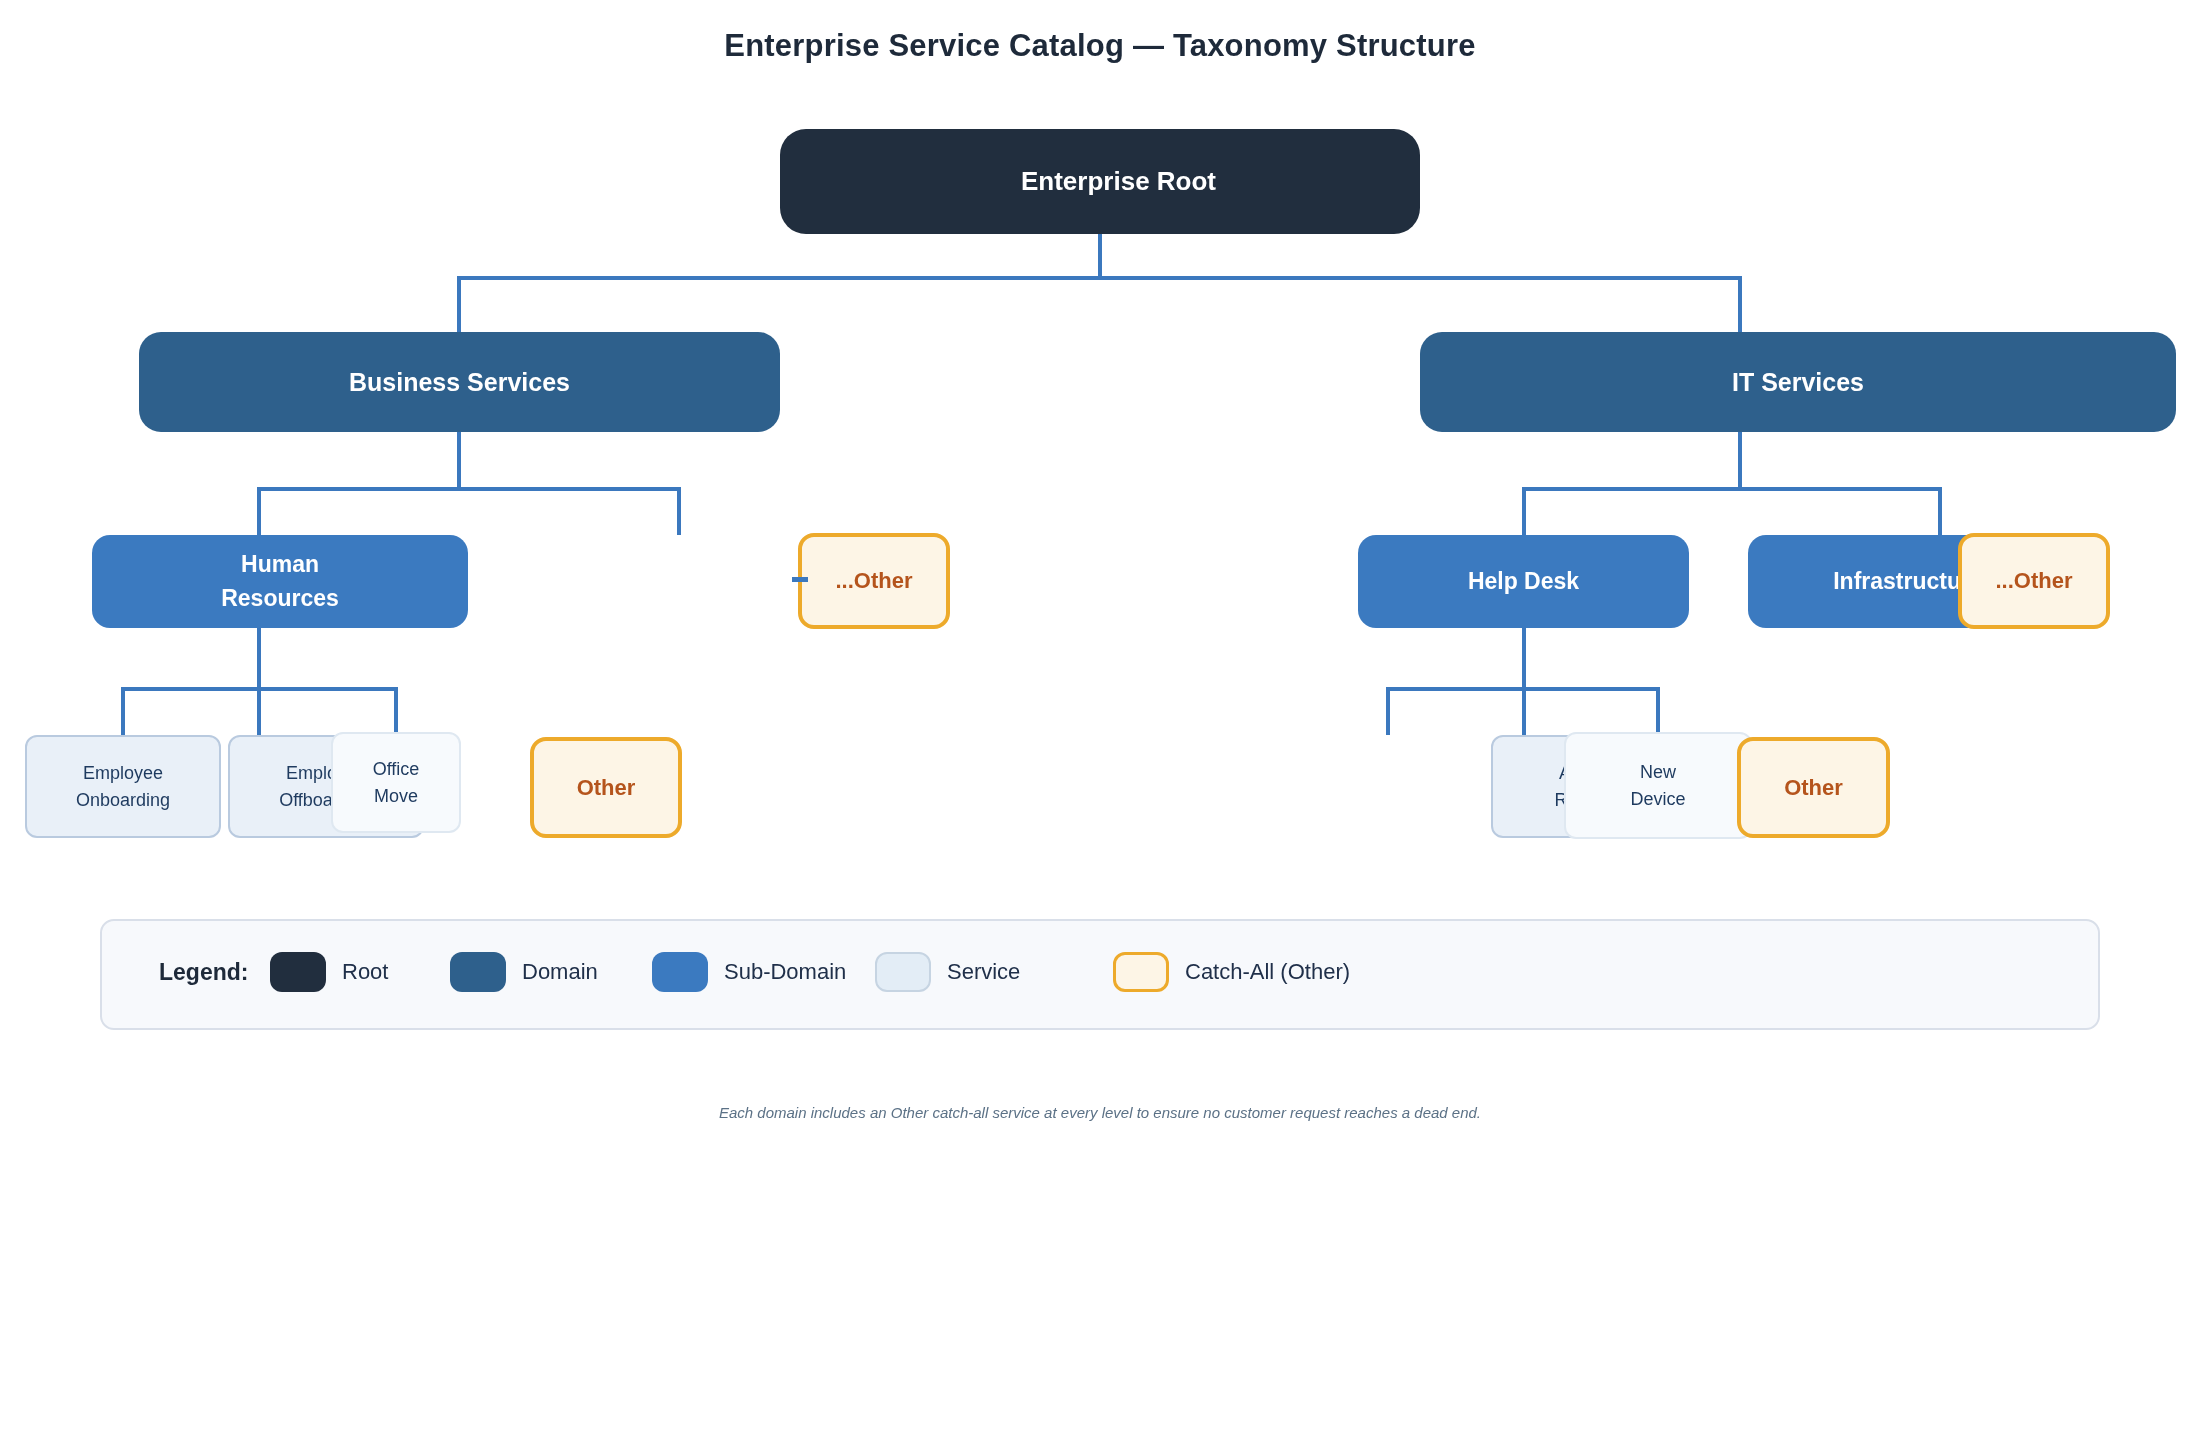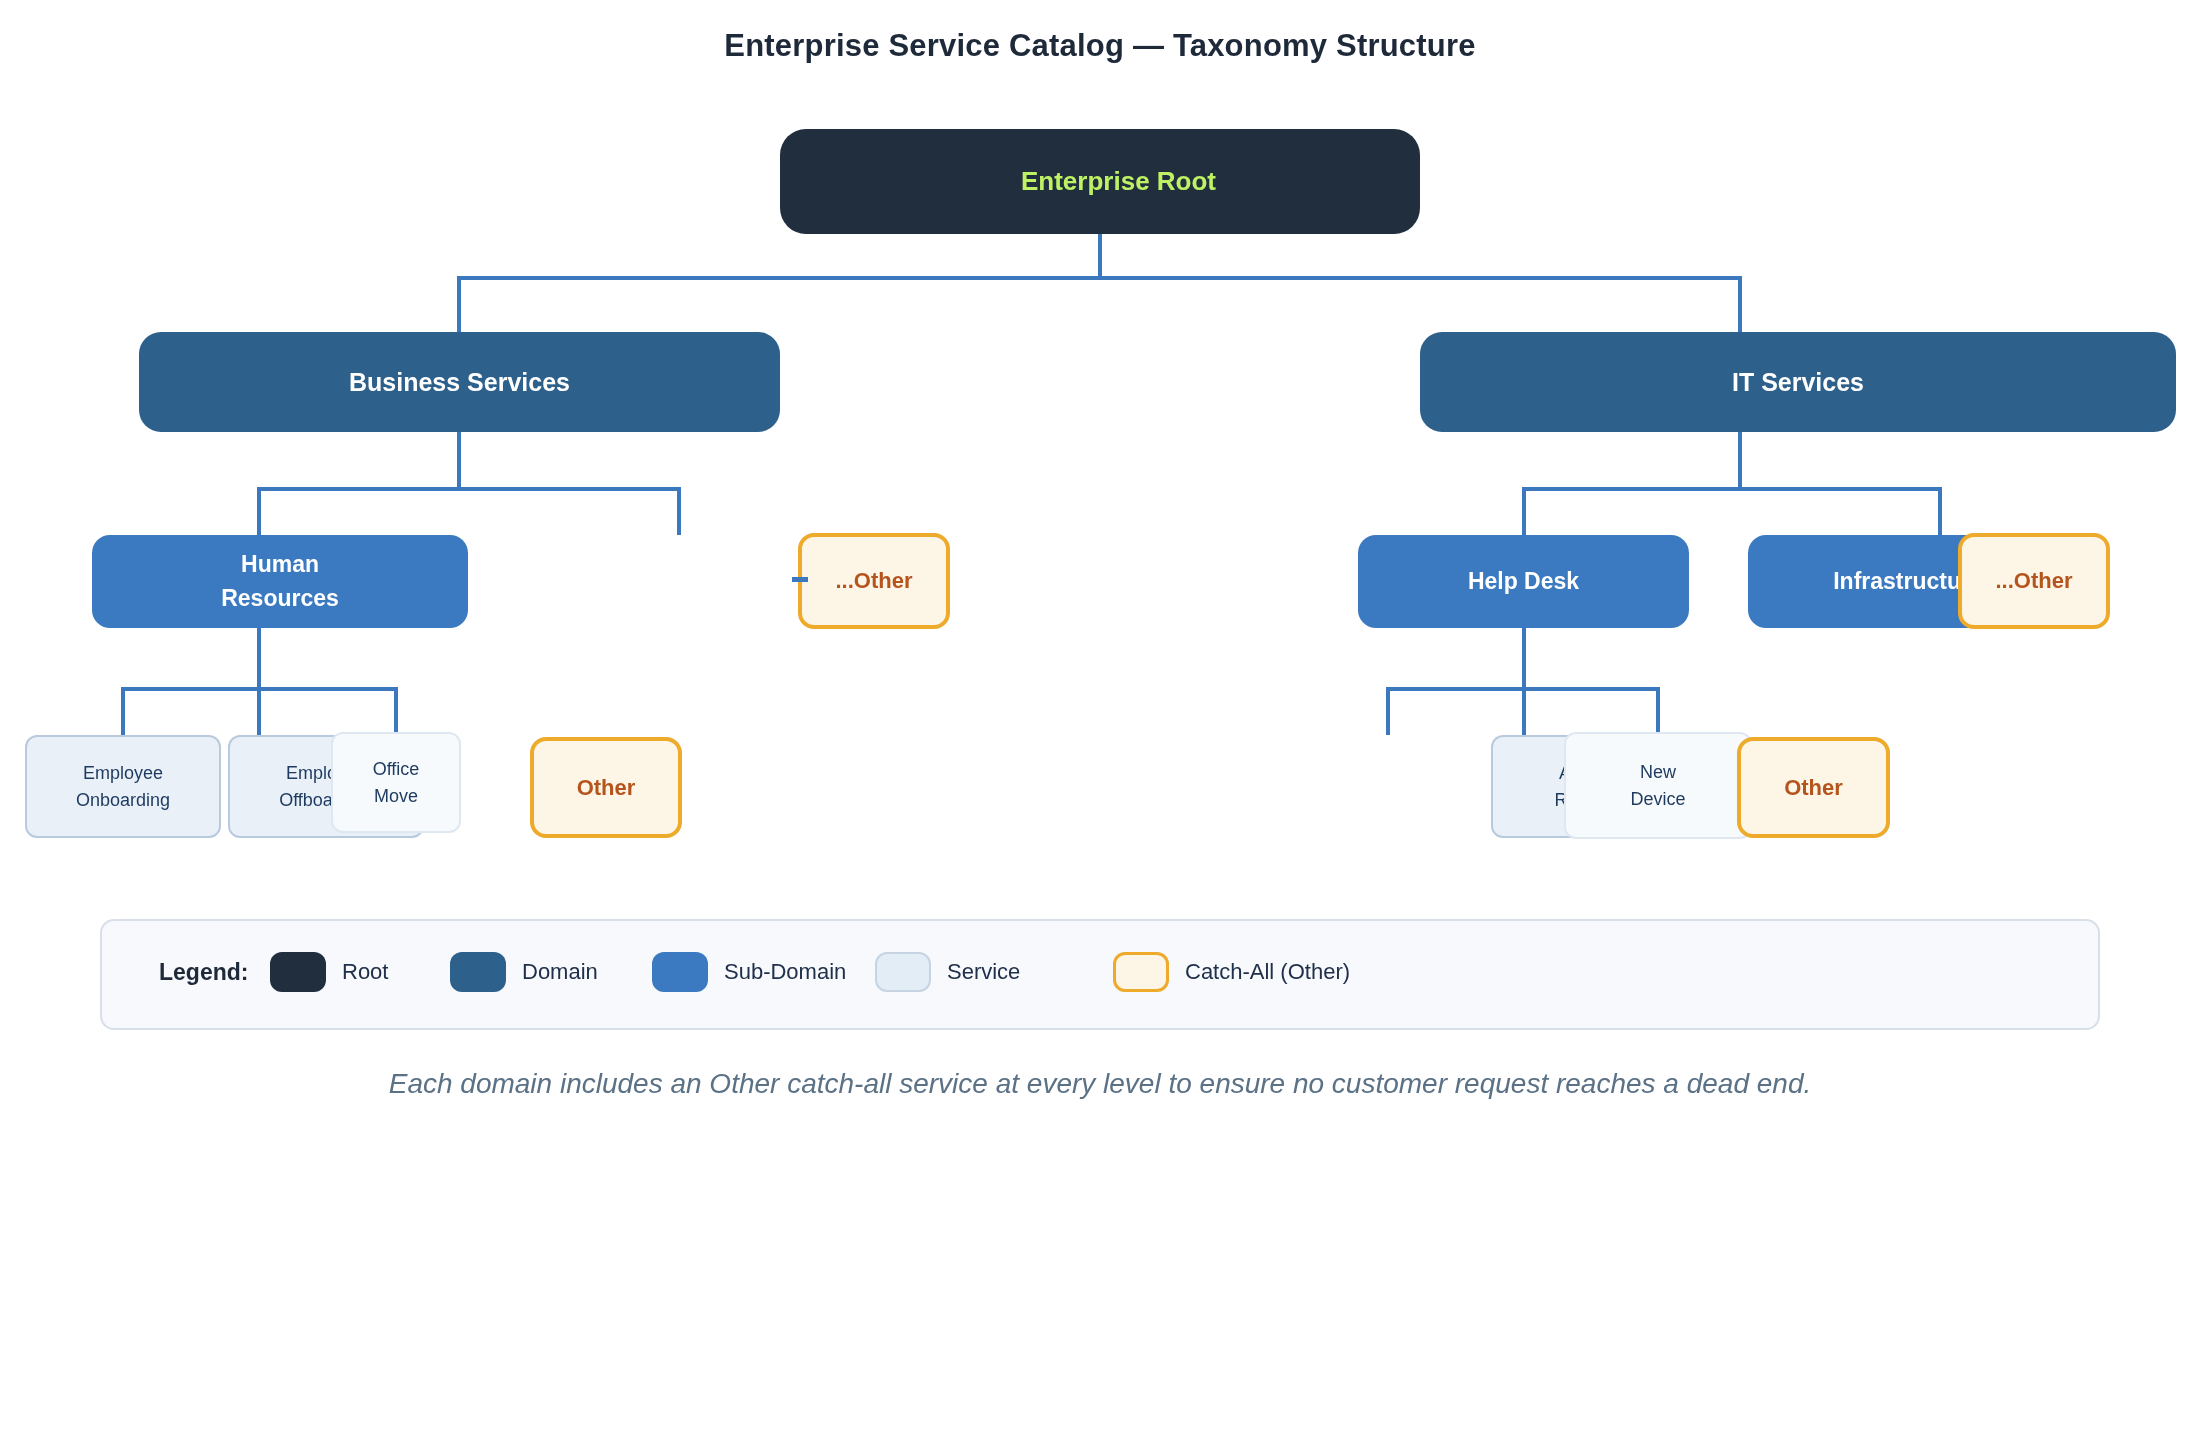--- a/index.html
+++ b/index.html
@@ -8,21 +8,21 @@
     font-family:"Liberation Sans", sans-serif;overflow:hidden;
   }
   .title{
     position:absolute;left:0;top:28px;width:100%;text-align:center;
     font-size:31px;font-weight:bold;color:#1e2a3a;letter-spacing:.2px;
   }
   .box{
     position:absolute;box-sizing:border-box;display:flex;flex-direction:column;
     align-items:center;justify-content:center;text-align:center;z-index:2;
   }
-  .root-box{background:#212e3e;color:#bef264;border-radius:26px;font-size:26px;font-weight:bold;padding-left:37px;}
+  .root-box{background:#212e3e;color:#ffffff;border-radius:26px;font-size:26px;font-weight:bold;padding-left:37px;}
   .domain-box{background:#2e608c;color:#ffffff;border-radius:22px;font-size:25px;font-weight:bold;}
   .sub-box{background:#3b7ac0;color:#ffffff;border-radius:18px;font-size:23px;font-weight:bold;line-height:1.45;}
   .service-box{
     background:#e9f0f8;border:2px solid #b9cadf;border-radius:12px;
     color:#1e3a5f;font-size:18px;line-height:1.5;font-weight:normal;
   }
   .service-box.light{background:#f7fafd;border-color:#dfe8f1;z-index:3;}
   .catchall{
     background:#fdf5e6;border:4px solid #edaa2b;border-radius:16px;
     color:#b5541c;font-size:22px;font-weight:bold;z-index:4;
@@ -42,22 +42,22 @@
     position:absolute;top:952px;height:40px;display:flex;align-items:center;gap:16px;z-index:3;
   }
   .swatch{width:56px;height:40px;border-radius:12px;box-sizing:border-box;}
   .swatch.root{background:#212e3e;}
   .swatch.domain{background:#2e608c;}
   .swatch.sub{background:#3b7ac0;}
   .swatch.service{background:#e3edf6;border:2px solid #c6d4e2;}
   .swatch.catch{background:#fdf5e6;border:3px solid #edaa2b;}
   .legend-label{font-size:22px;color:#20304a;white-space:nowrap;}
   .footer-note{
-    position:absolute;left:0;top:1068px;width:100%;text-align:center;
-    font-style:italic;font-size:28px;color:#5b7186;
+    position:absolute;left:0;top:1104px;width:100%;text-align:center;
+    font-style:italic;font-size:15px;color:#5b7186;
   }
 </style>
 </head>
 <body>
 
 <div class="canvas">
 
   <div class="title">Enterprise Service Catalog — Taxonomy Structure</div>
 
   <div class="line" style="left:1098px;top:234px;width:4px;height:44px;"></div>

